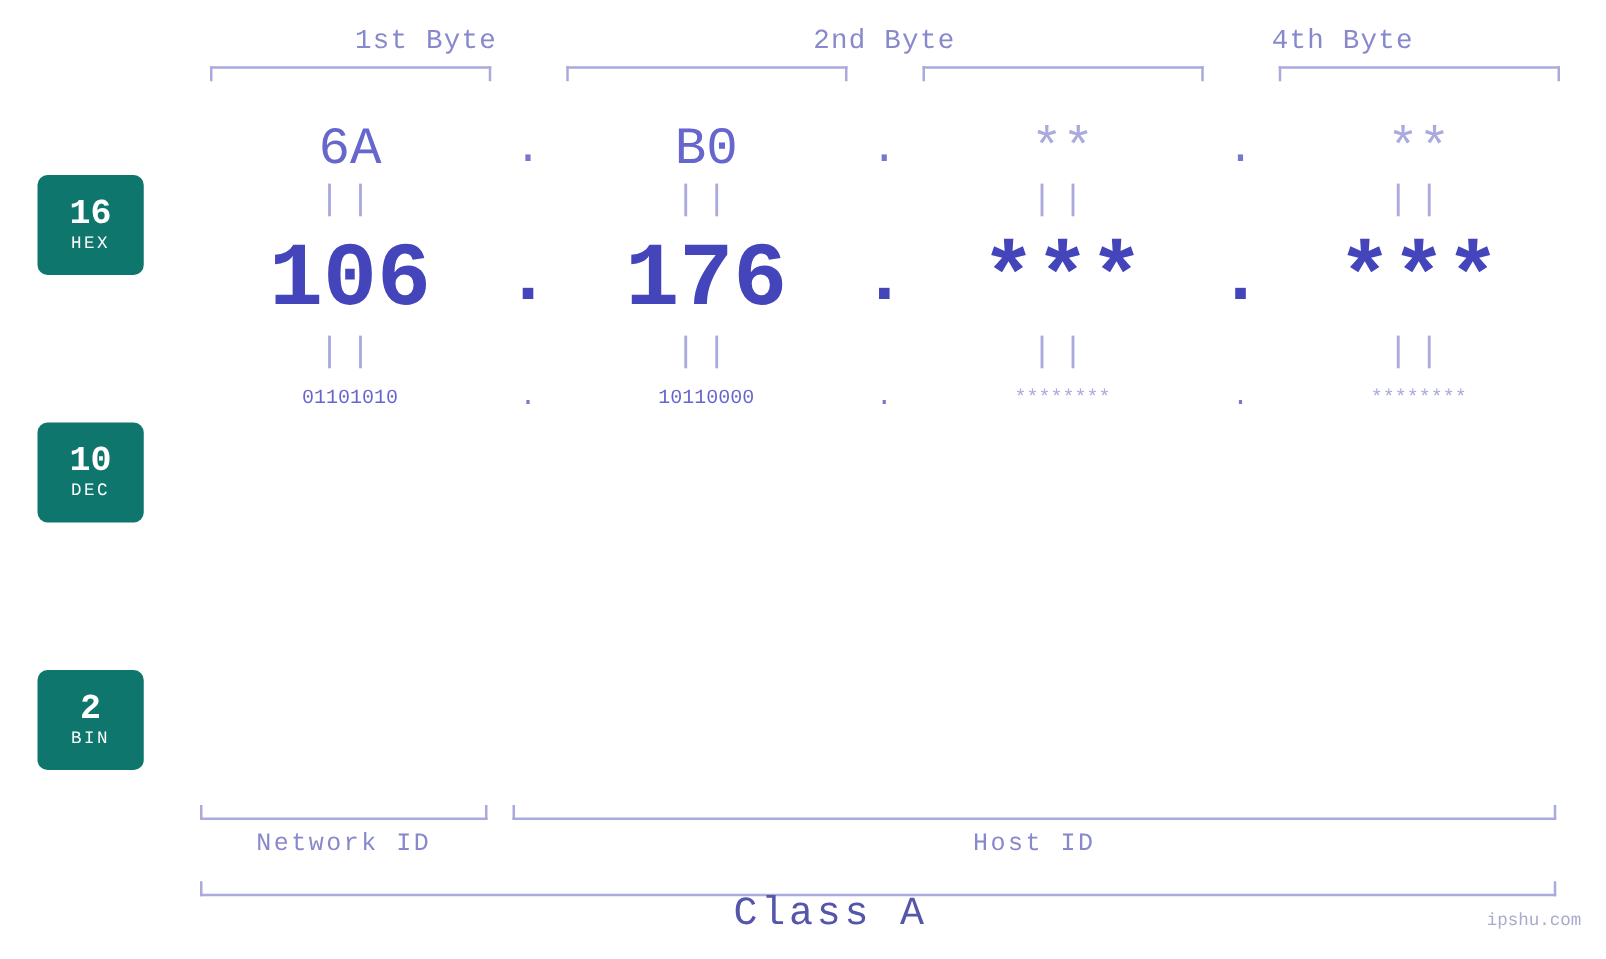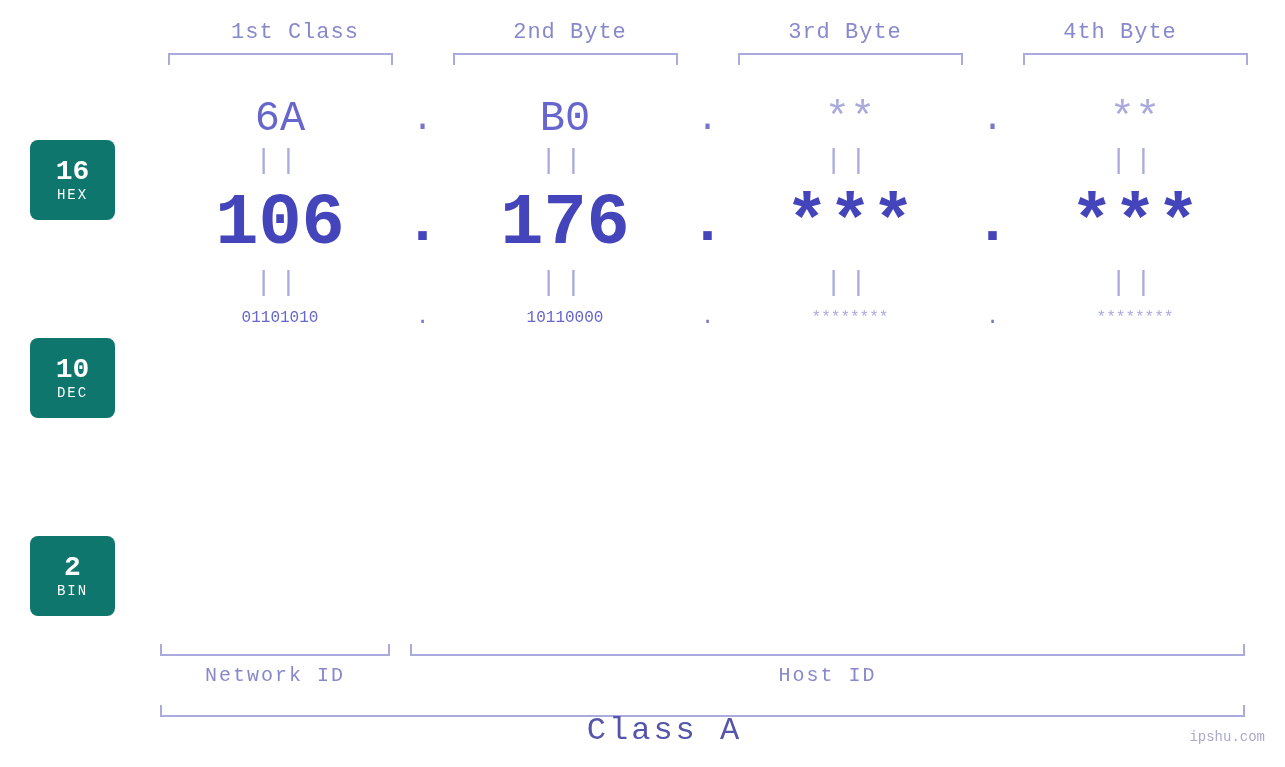--- a/index.html
+++ b/index.html
@@ -278,23 +278,22 @@
     .spacing-dec { margin-top: 2px; }
     .spacing-eq2 { margin-top: 2px; }
     .spacing-bin { margin-top: 2px; }
   </style>
 </head>
 <body>
 
 <div class="main-container">
 
   <div class="byte-headers">
-    <div class="byte-header">1st Class</div>
+    <div class="byte-header">1st Byte</div>
     <div class="byte-header">2nd Byte</div>
-    <div class="byte-header">3rd Byte</div>
     <div class="byte-header">4th Byte</div>
   </div>
 
   <div class="bracket-row">
     <div class="bracket"></div>
     <div class="dot-spacer"></div>
     <div class="bracket"></div>
     <div class="dot-spacer"></div>
     <div class="bracket"></div>
     <div class="dot-spacer"></div>

